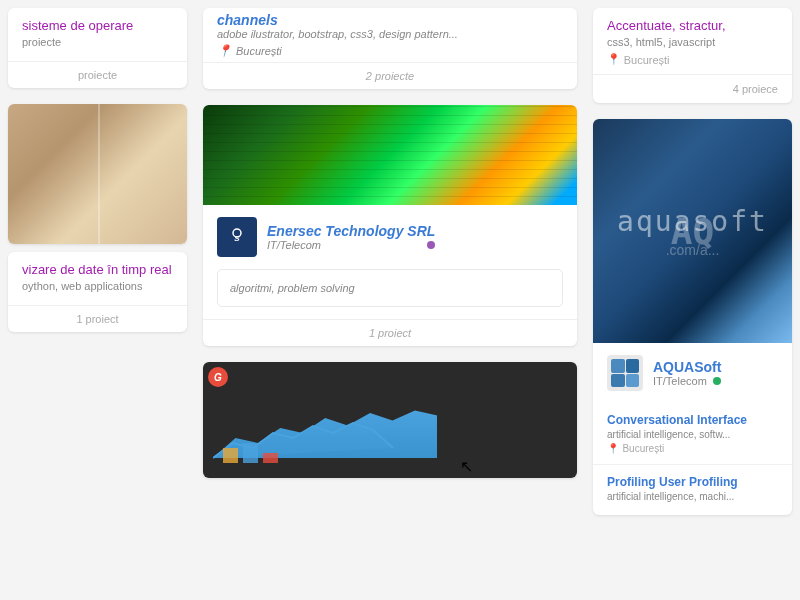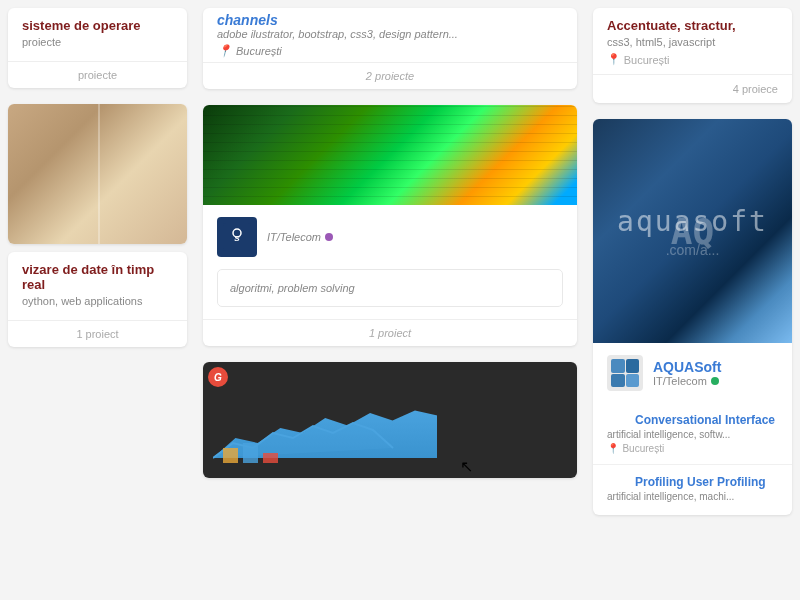--- a/index.html
+++ b/index.html
@@ -120,20 +120,21 @@
       font-weight: bold;
       color: #3a7bd5;
     }
 
     .company-info .category {
       font-size: 11px;
       color: #888;
       display: flex;
       align-items: center;
       gap: 4px;
+      justify-content: space-between;
     }
 
     .dot {
       width: 8px;
       height: 8px;
       border-radius: 50%;
       background: #9b59b6;
       display: inline-block;
     }
 
@@ -270,21 +271,20 @@
 
     .project-item:last-child {
       border-bottom: none;
     }
 
     .project-item .title {
       font-size: 12px;
       font-weight: bold;
       color: #3a7bd5;
       margin-bottom: 2px;
-      margin-left: 28px;
     }
 
     .project-item .skills {
       font-size: 10px;
       color: #888;
       margin-bottom: 3px;
     }
 
     .project-item .loc {
       font-size: 10px;
@@ -298,22 +298,22 @@
     .top-partial {
       overflow: hidden;
     }
 
     .top-partial-content {
       padding: 10px 14px 8px;
     }
 
     .top-partial-content .name {
       font-size: 13px;
-      font-weight: bold;
-      color: #7f1d1d;
+      font-weight: normal;
+      color: #a21caf;
       margin-bottom: 3px;
     }
 
     .top-partial-content .skills {
       font-size: 11px;
       color: #888;
       margin-bottom: 5px;
     }
 
     .top-partial-content .loc {
@@ -404,20 +404,21 @@
 
       <div class="company-header">
         <div class="company-logo-enersec">
           <svg width="28" height="28" viewBox="0 0 28 28">
             <rect width="28" height="28" rx="3" fill="#1a3a6b"></rect>
             <text x="14" y="18" text-anchor="middle" fill="white" font-size="8" font-weight="bold">S</text>
             <circle cx="14" cy="10" r="4" fill="none" stroke="white" stroke-width="1.5"></circle>
           </svg>
         </div>
         <div class="company-info">
+          <div class="name">Enersec Technology SRL</div>
           <div class="category">
             <span>IT/Telecom</span>
             <span class="dot"></span>
           </div>
         </div>
       </div>
 
       <div class="project-card">
         <div class="project-skills">algoritmi, problem solving</div>
       </div>

